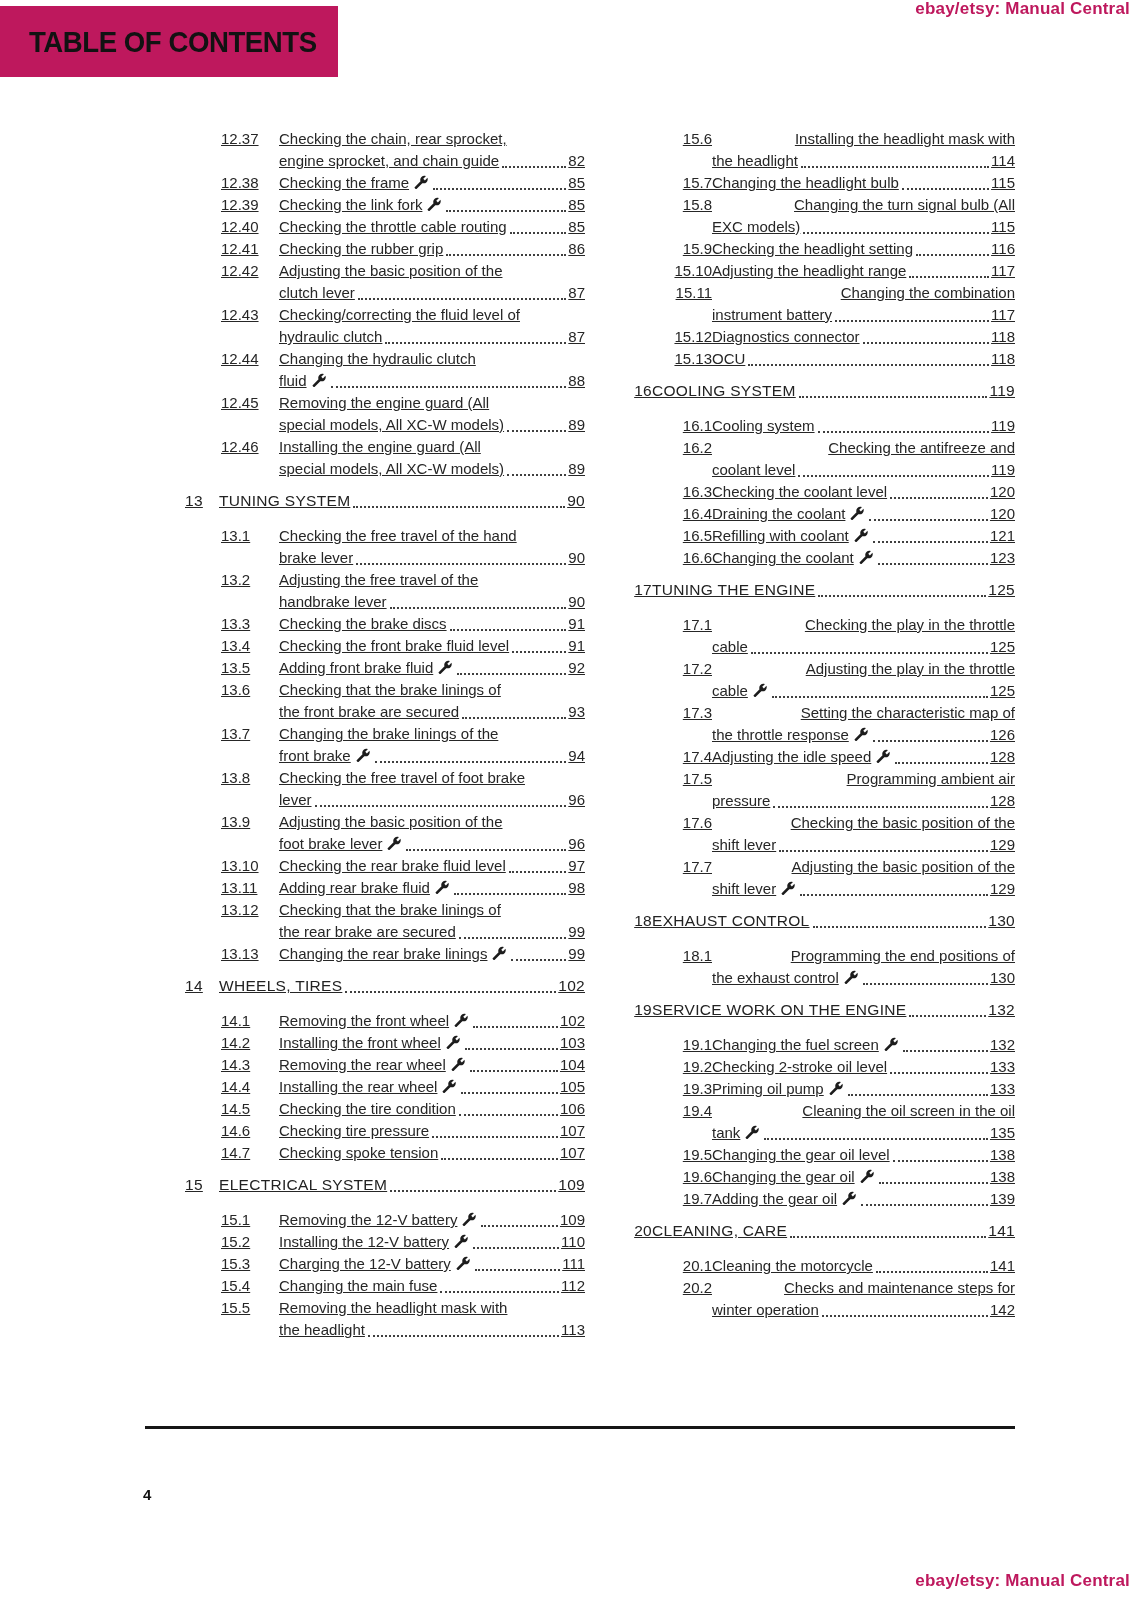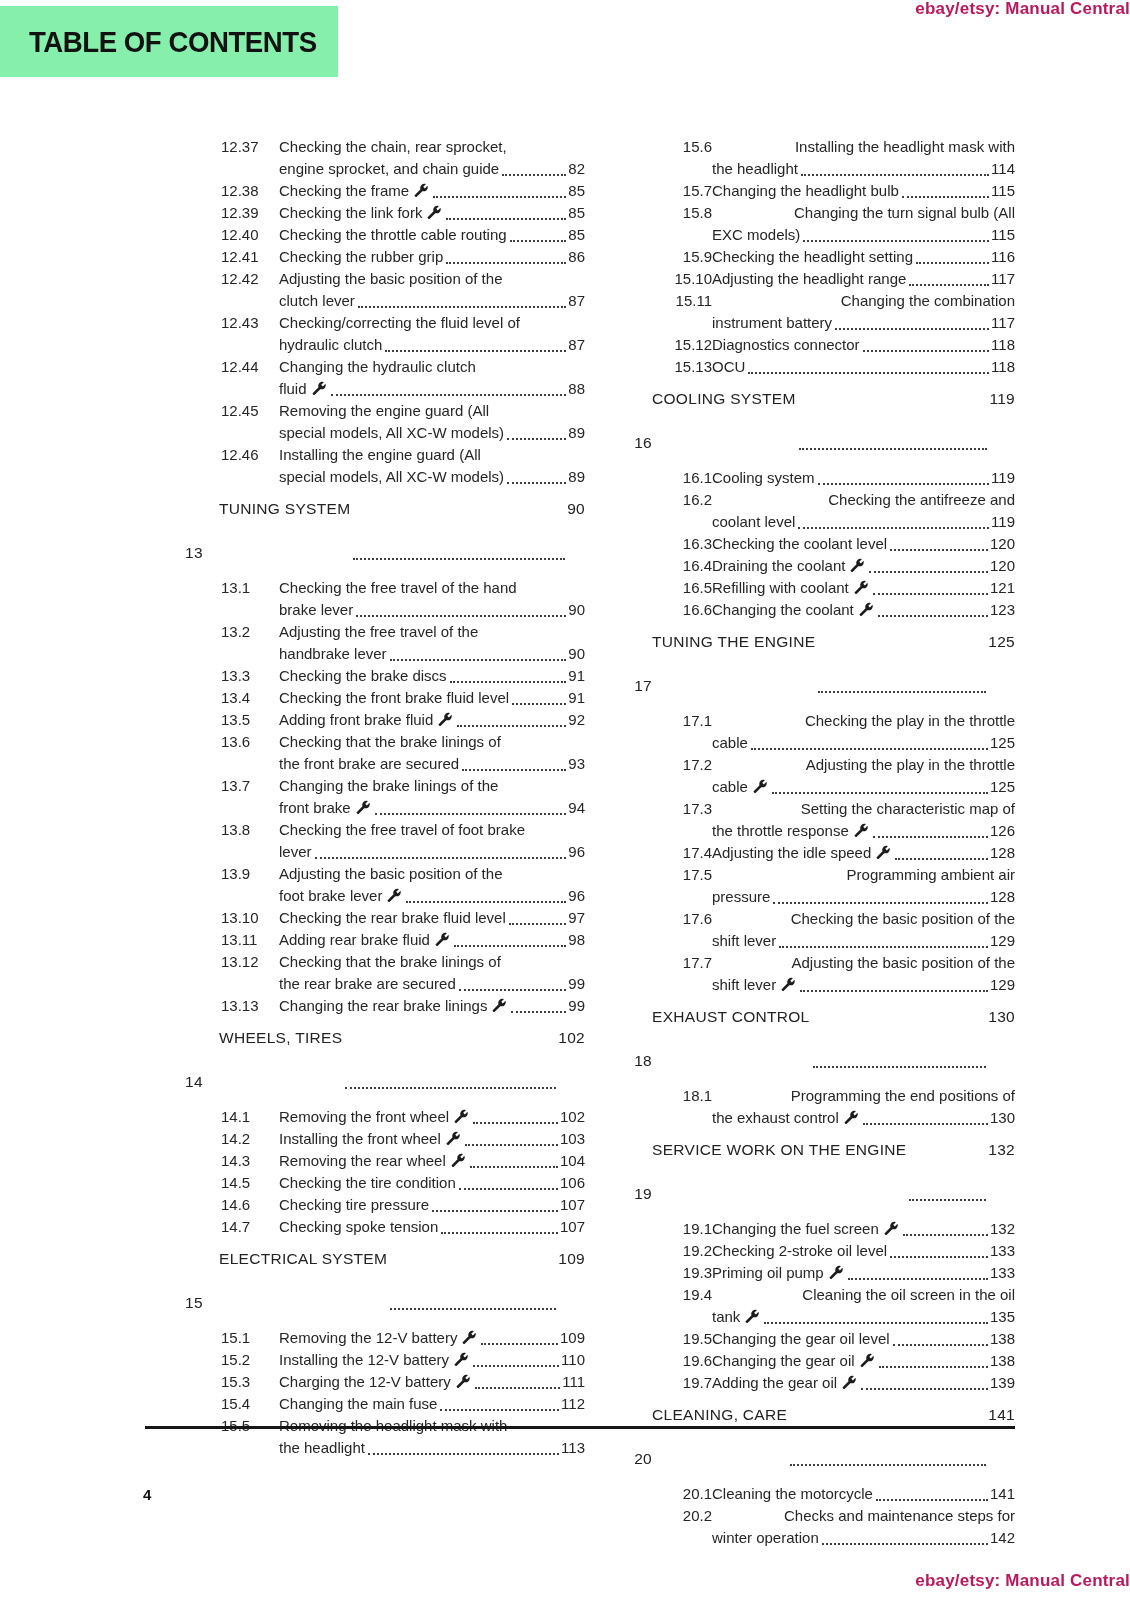--- a/index.html
+++ b/index.html
@@ -9,38 +9,38 @@
     overflow:hidden;
   }
   .watermark {
     position:absolute; left:0; right:0; text-align:right;
     font-size:17px; font-weight:600; color:#be185d; letter-spacing:0.2px;margin-left:48px;
   }
   .watermark.top { top:-1px; }
   .watermark.bottom { top:1571px; }
   .title-box {
     position:absolute; left:0; top:6px; width:338px; height:71px;
-    background:#86efac; display:flex; align-items:center;
+    background:#be185d; display:flex; align-items:center;
   }
   .title-box .title {
     margin-left:29px; font-size:30px; font-weight:bold; color:#121212;
     letter-spacing:-0.5px; transform:scaleX(0.92); transform-origin:left center;
     white-space:nowrap;
   }
   .toc {
-    position:absolute; left:185px; top:136px; width:830px;
-    display:flex; gap:33px; font-size:15px; line-height:22px;
+    position:absolute; left:185px; top:128px; width:830px;
+    display:flex; gap:33px; font-size:15px; line-height:22px;text-decoration:underline;
   }
   .col { width:400px; flex:none; }
   .col.right { width:397px;text-align:right; }
   .chapter {
     display:flex; margin:10px 0 13px 0; font-size:15.5px;
     letter-spacing:0.3px; color:#222;
   }
-  .cnum { width:34px; flex:none;margin-top:44px; }
+  .cnum { width:34px; flex:none; }
   .cbody { flex:1; display:flex; min-width:0; }
   .entry { display:flex; padding-left:36px; }
   .enum { width:58px; flex:none; }
   .ebody { flex:1; min-width:0; }
   .eline { display:block; }
   .lastline { display:flex; }
   .txt { white-space:nowrap; flex:none; }
   .leader {
     flex:1; min-width:12px;
     border-bottom:2px dotted #3f3f3f;
@@ -407,20 +407,35 @@
               <svg width="15" height="15" viewBox="0 0 24 24" fill="#1c1c1c" aria-hidden="true">
                 <path d="M22.9 19.4l-9.3-9.3c.83-2.28.33-4.94-1.51-6.78C10.2 1.43 7.4.93 5.05 1.84L9.2 6 6.6 8.6 2.44 4.45c-.91 2.35-.41 5.15 1.48 7.04 1.84 1.84 4.5 2.34 6.78 1.51l9.3 9.3c.39.39 1.02.39 1.41 0l1.49-1.49c.4-.39.4-1.03 0-1.41z"></path>
               </svg>
             </span>
             <span class="leader"></span>
             <span class="page">104</span>
           </div>
         </div>
       </div>
       <div class="entry">
+        <div class="enum">14.4</div>
+        <div class="ebody">
+          <div class="lastline">
+            <span class="txt">Installing the rear wheel</span>
+            <span class="wrench">
+              <svg width="15" height="15" viewBox="0 0 24 24" fill="#1c1c1c" aria-hidden="true">
+                <path d="M22.9 19.4l-9.3-9.3c.83-2.28.33-4.94-1.51-6.78C10.2 1.43 7.4.93 5.05 1.84L9.2 6 6.6 8.6 2.44 4.45c-.91 2.35-.41 5.15 1.48 7.04 1.84 1.84 4.5 2.34 6.78 1.51l9.3 9.3c.39.39 1.02.39 1.41 0l1.49-1.49c.4-.39.4-1.03 0-1.41z"></path>
+              </svg>
+            </span>
+            <span class="leader"></span>
+            <span class="page">105</span>
+          </div>
+        </div>
+      </div>
+      <div class="entry">
         <div class="enum">14.5</div>
         <div class="ebody">
           <div class="lastline">
             <span class="txt">Checking the tire condition</span>
             <span class="leader"></span>
             <span class="page">106</span>
           </div>
         </div>
       </div>
       <div class="entry">

